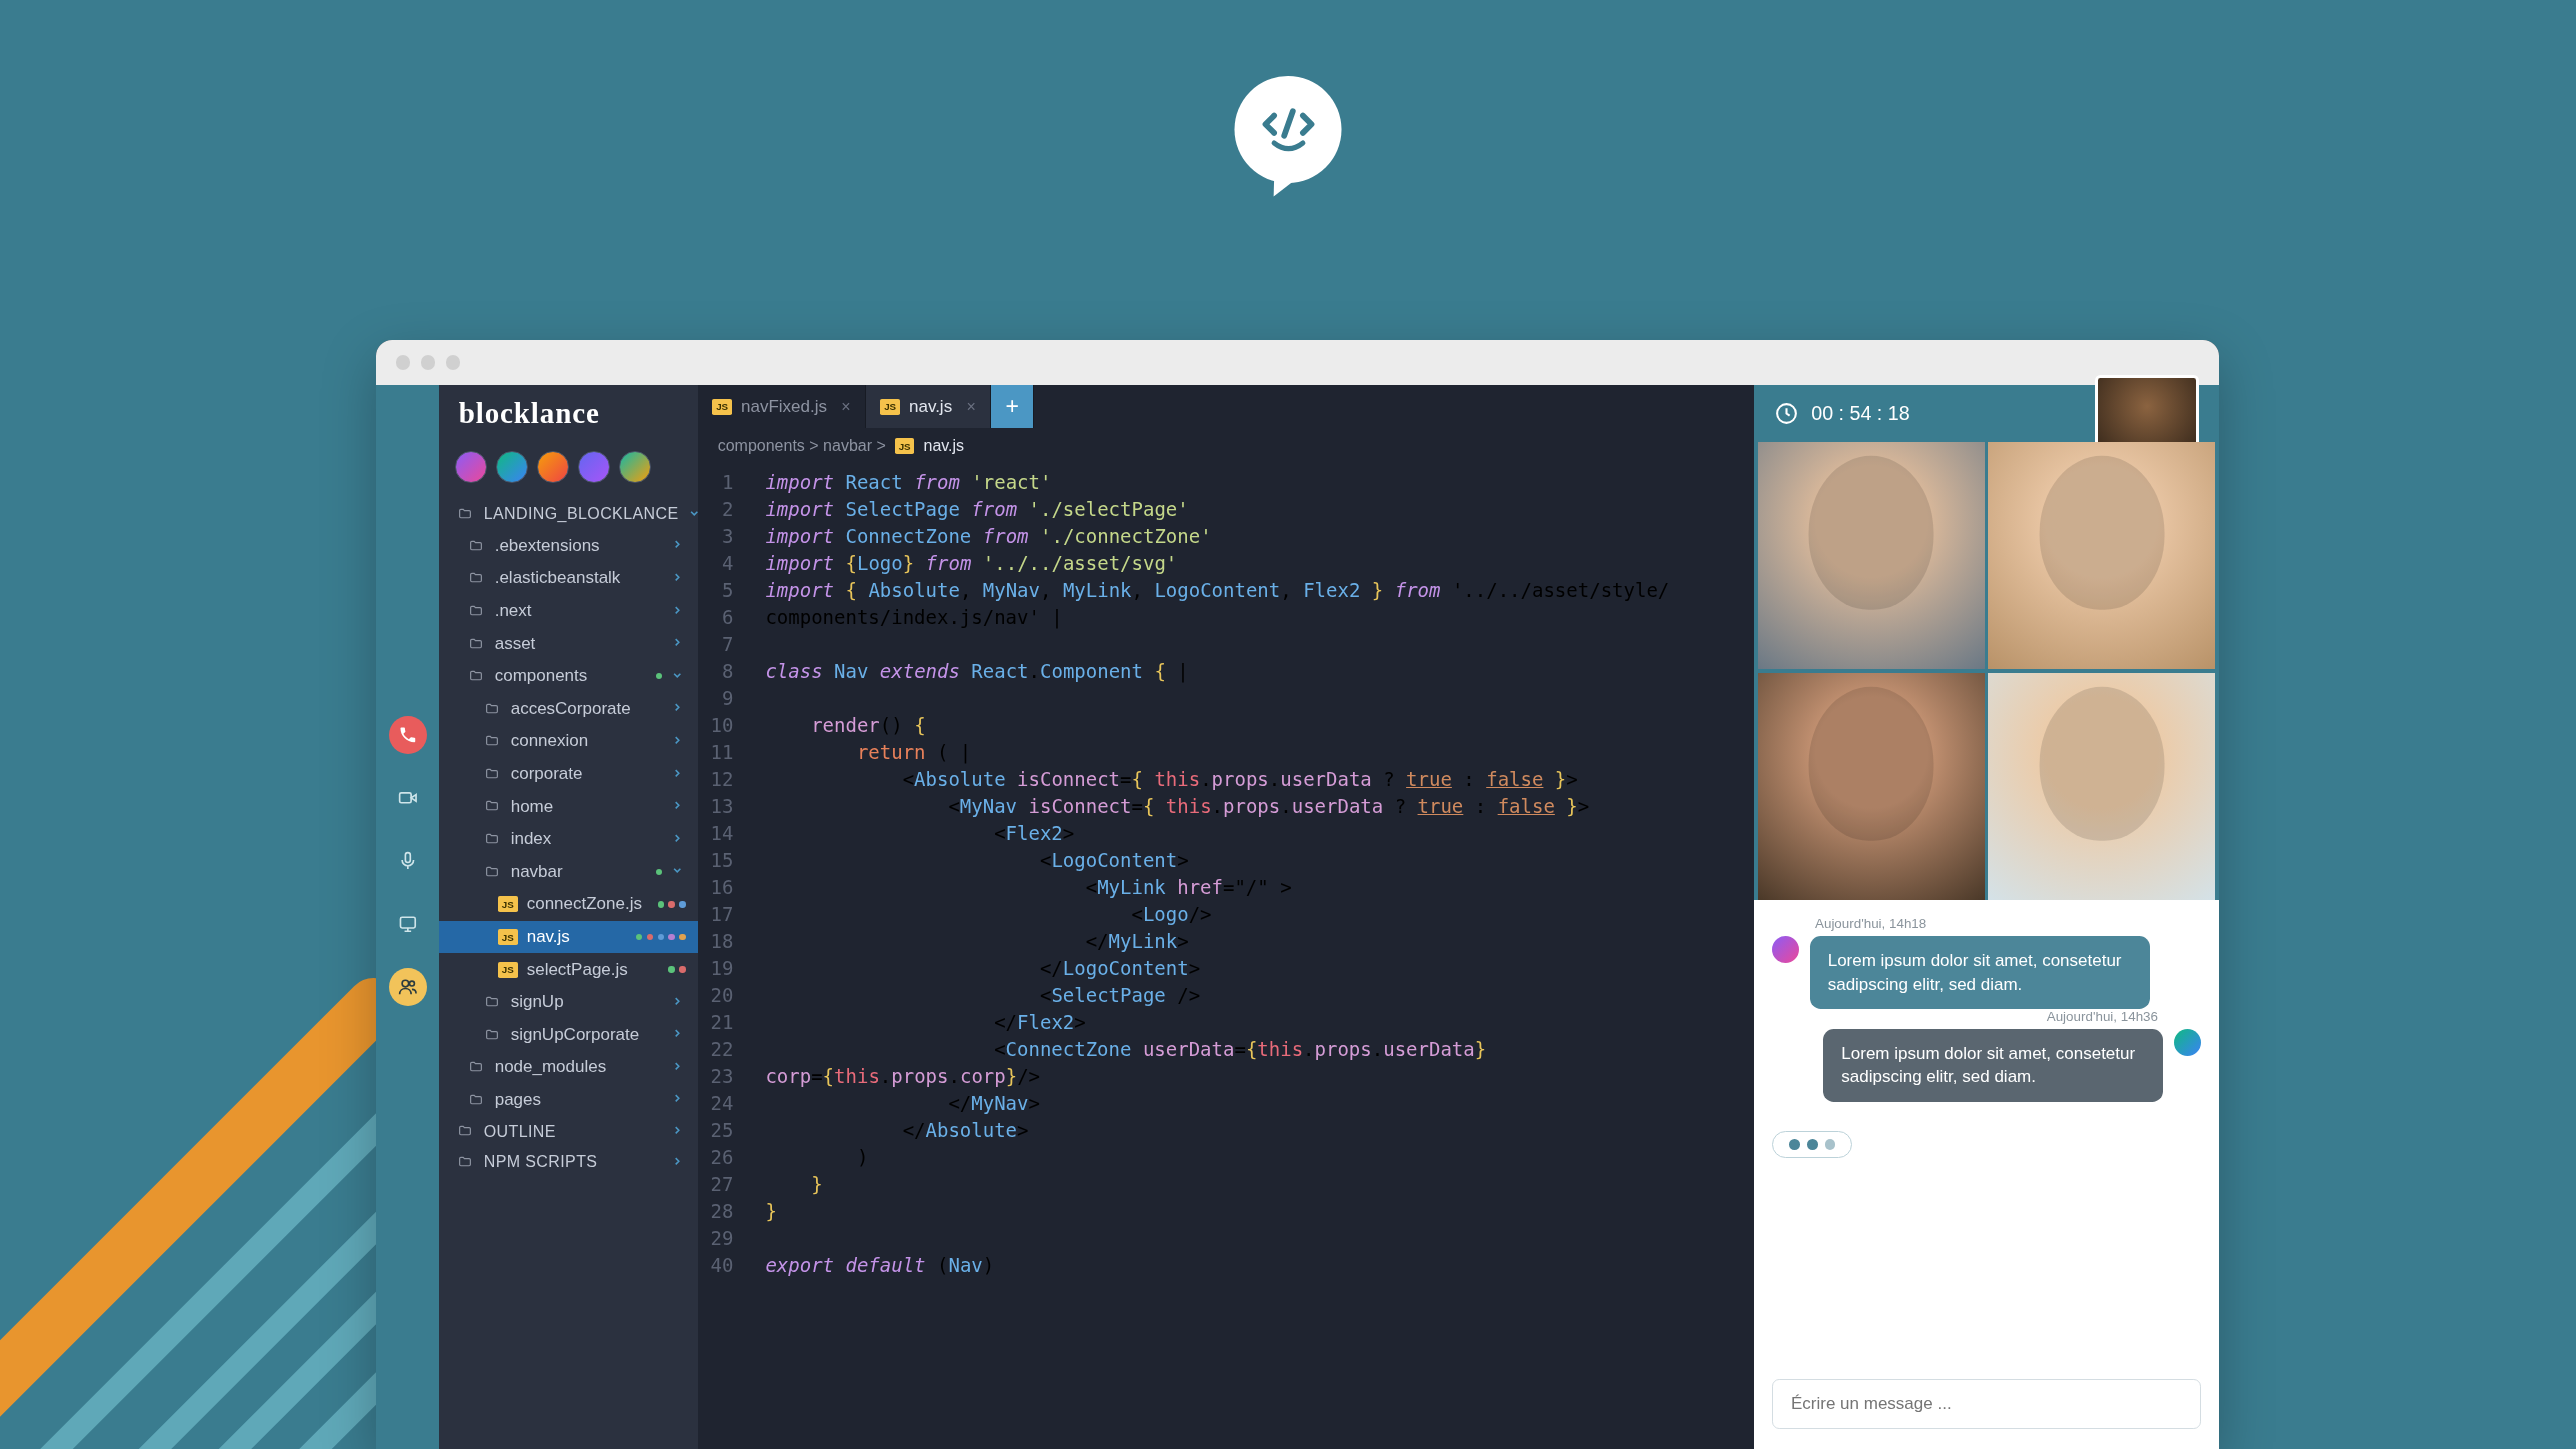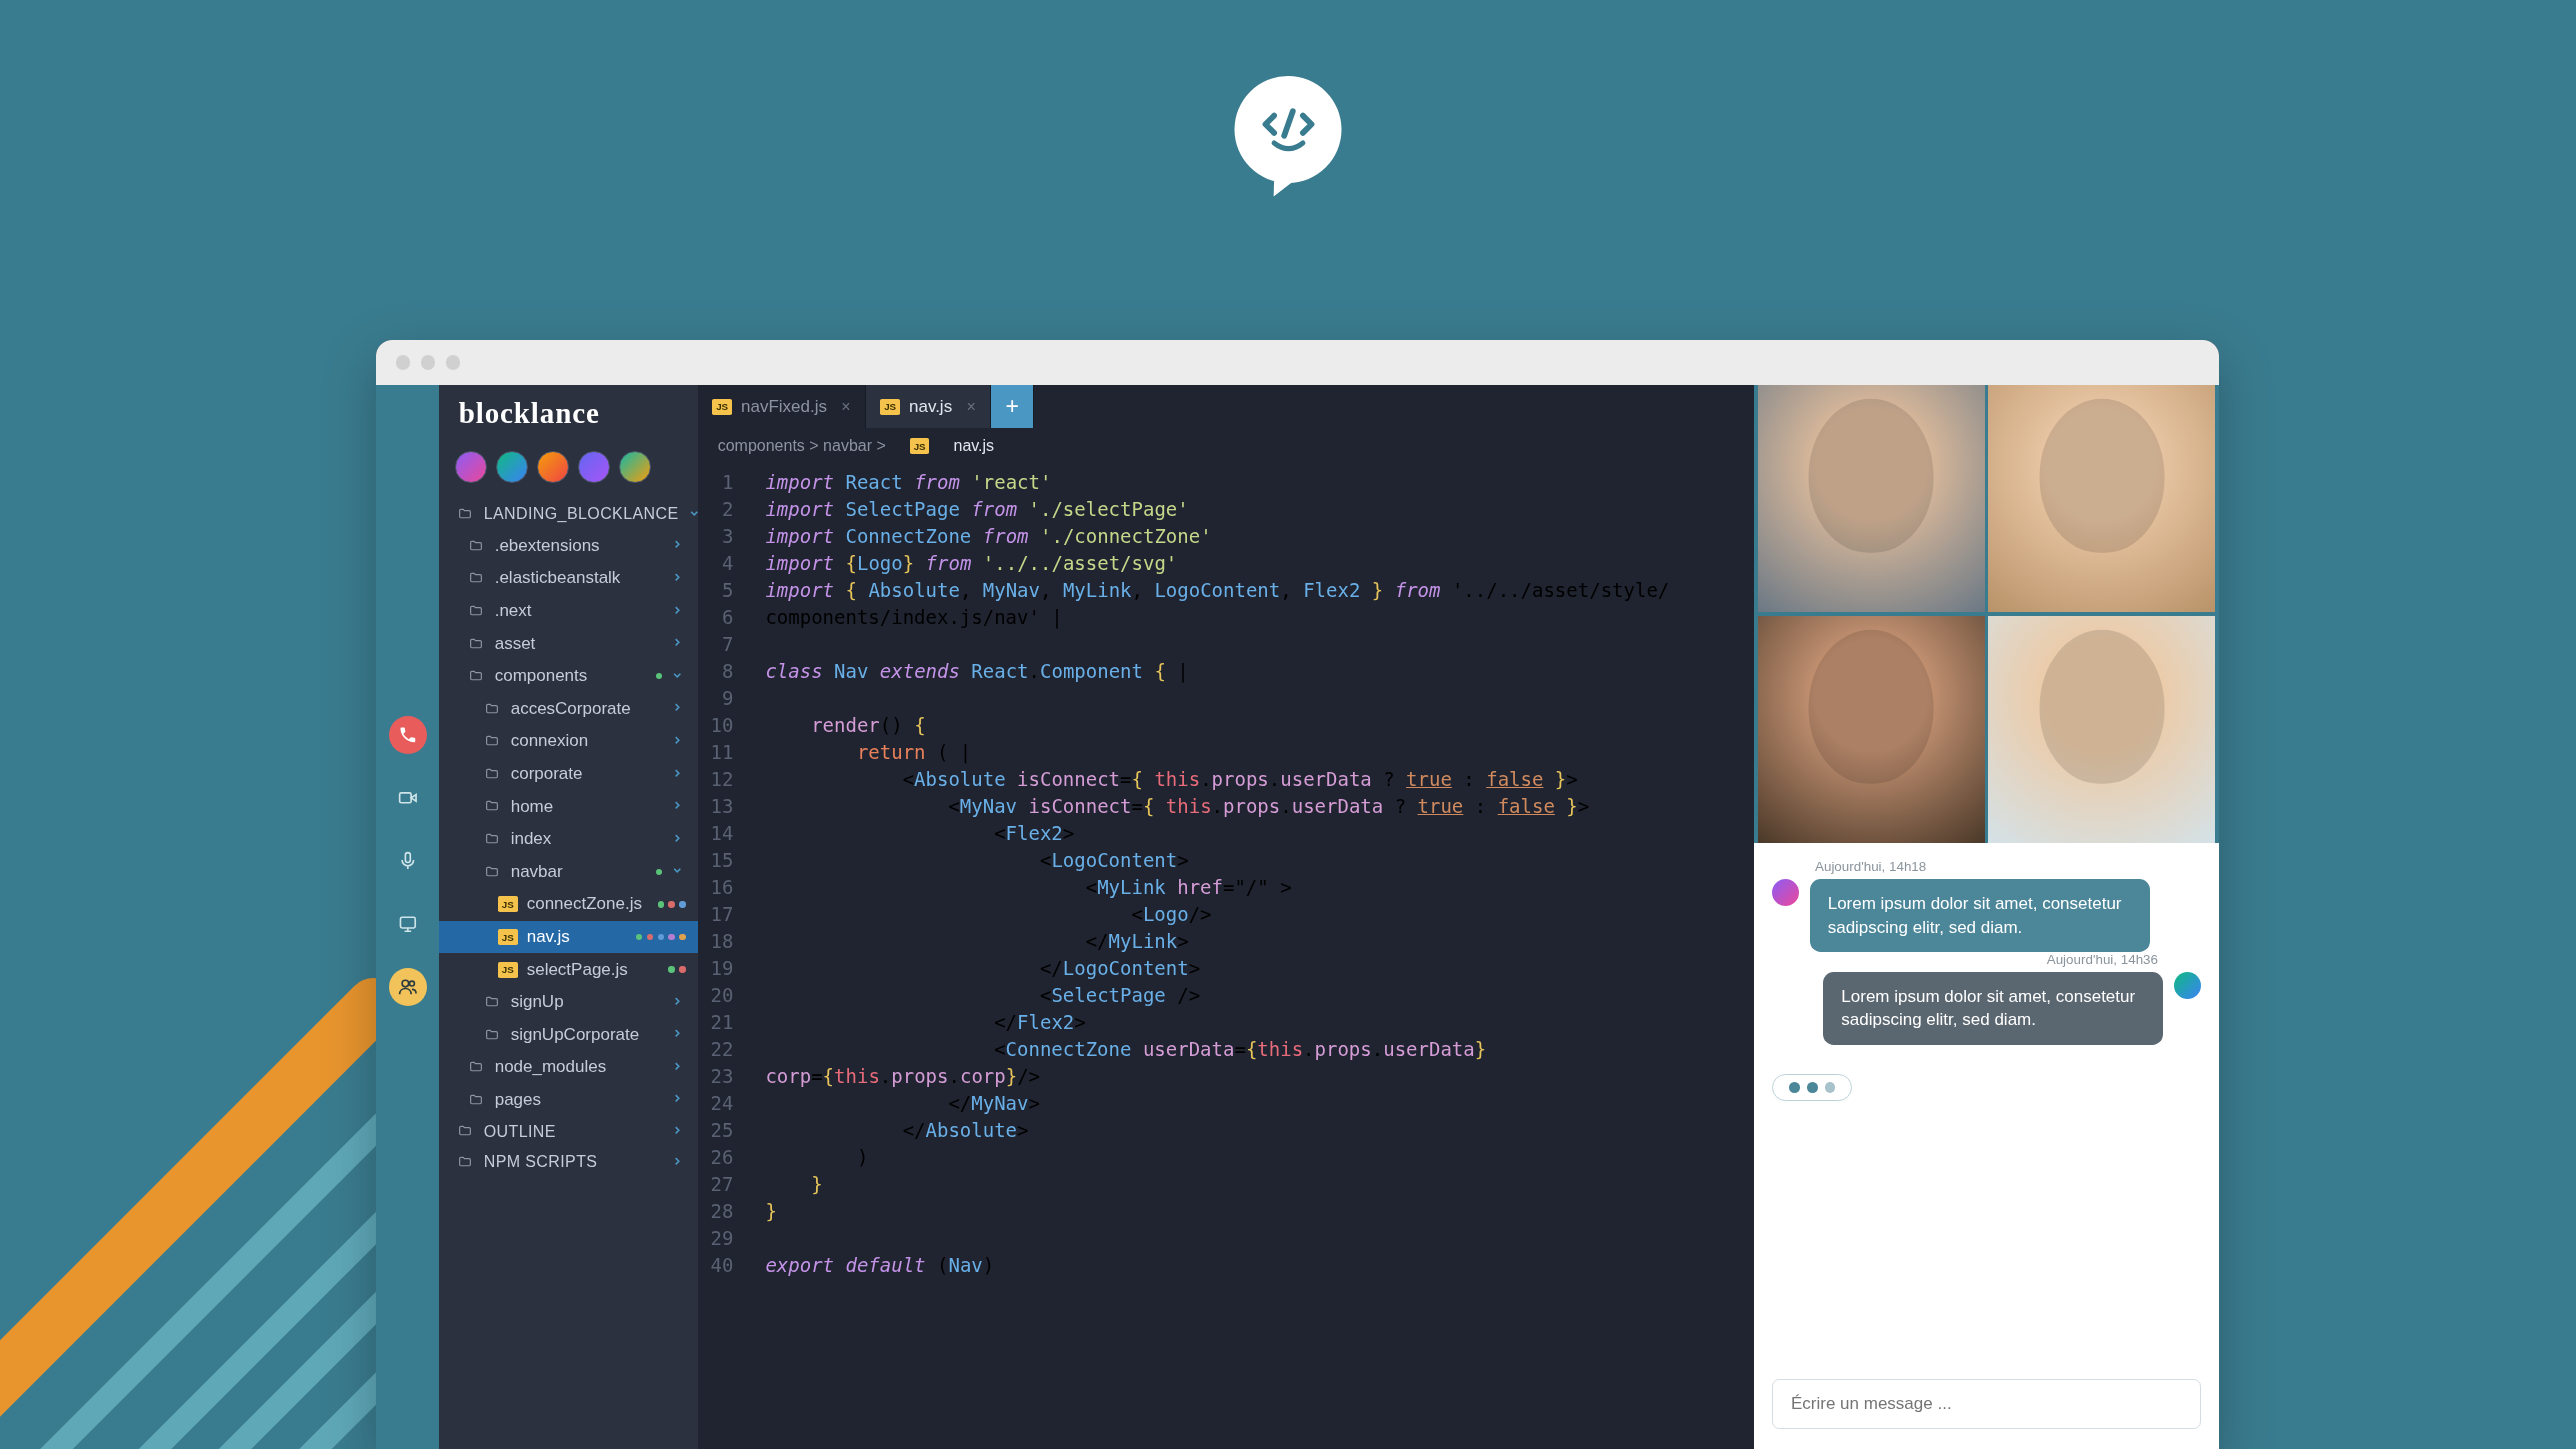--- a/index.html
+++ b/index.html
@@ -133,21 +133,21 @@
   padding: 0 14.3px; font-size: 17px; color: #8d93a1;
   border-right: 0.9px solid #171b24;
 }
 .tab.active { background: #2b313f; color: #e2e6ef; }
 .tab .js-badge { width: 19.7px; height: 16px; background: #f5c24b; color:#3b3100; font-size:9.8px; font-weight:700; display:inline-flex; align-items:center; justify-content:center; border-radius:1.8px; }
 .tab .close { color: #6a7080; font-size: 16px; margin-left: 5.4px; }
 .tab.add { background: #4b97c4; color: #fff; width: 43px; justify-content: center; font-size: 23px; }
 
 .breadcrumb {
   padding: 9px 19.7px; font-size: 16px; color: #8d93a1;
-  display: flex; align-items: center; gap: 24px;
+  display: flex; align-items: center; gap: 9px;
 }
 .breadcrumb .js-badge { width: 19.7px; height: 16px; background:#f5c24b; color:#3b3100; font-size:9.8px; font-weight:700; display:inline-flex; align-items:center; justify-content:center; border-radius:1.8px; }
 
 .code {
   flex: 1; display: flex; font-family: "SF Mono", "Menlo", monospace;
   font-size: 19px; line-height: 27px;
   overflow: auto;
 }
 .gutter {
   padding: 5.4px 16px 5.4px 12.5px; text-align: right; color: #5a6172;
@@ -588,20 +588,30 @@
             <div>27</div>
             <div>28</div>
             <div>29</div>
             <div>40</div>
           </div>
         <div class="src" id="src"><div class="line"><span class="kw">import</span> <span class="name">React</span> <span class="kw">from</span> <span class="str">'react'</span></div><div class="line"><span class="kw">import</span> <span class="name">SelectPage</span> <span class="kw">from</span> <span class="str">'./selectPage'</span></div><div class="line"><span class="kw">import</span> <span class="name">ConnectZone</span> <span class="kw">from</span> <span class="str">'./connectZone'</span></div><div class="line"><span class="kw">import</span> <span class="brace">{</span><span class="name">Logo</span><span class="brace">}</span> <span class="kw">from</span> <span class="str">'../../asset/svg'</span></div><div class="line"><span class="kw">import</span> <span class="brace">{</span> <span class="name">Absolute</span>, <span class="name">MyNav</span>, <span class="name">MyLink</span>, <span class="name">LogoContent</span>, <span class="name">Flex2</span> <span class="brace">}</span> <span class="kw">from</span> '../../asset/style/</div><div class="line">components/index.js/nav' |</div><div class="line">&nbsp;</div><div class="line"><span class="kw">class</span> <span class="name">Nav</span> <span class="kw">extends</span> <span class="name">React</span>.<span class="name">Component</span> <span class="brace">{</span> |</div><div class="line">&nbsp;</div><div class="line">    <span class="attr">render</span>() <span class="brace">{</span></div><div class="line">        <span class="ret">return</span> ( |</div><div class="line">            &lt;<span class="name">Absolute</span> <span class="attr">isConnect</span>=<span class="brace">{</span> <span class="this">this</span>.<span class="attr">props</span>.<span class="attr">userData</span> ? <span class="bool">true</span> : <span class="bool">false</span> <span class="brace">}</span>&gt;</div><div class="line">                &lt;<span class="name">MyNav</span> <span class="attr">isConnect</span>=<span class="brace">{</span> <span class="this">this</span>.<span class="attr">props</span>.<span class="attr">userData</span> ? <span class="bool">true</span> : <span class="bool">false</span> <span class="brace">}</span>&gt;</div><div class="line">                    &lt;<span class="name">Flex2</span>&gt;</div><div class="line">                        &lt;<span class="name">LogoContent</span>&gt;</div><div class="line">                            &lt;<span class="name">MyLink</span> <span class="attr">href</span>="/" &gt;</div><div class="line">                                &lt;<span class="name">Logo</span>/&gt;</div><div class="line">                            &lt;/<span class="name">MyLink</span>&gt;</div><div class="line">                        &lt;/<span class="name">LogoContent</span>&gt;</div><div class="line">                        &lt;<span class="name">SelectPage</span> /&gt;</div><div class="line">                    &lt;/<span class="name">Flex2</span>&gt;</div><div class="line">                    &lt;<span class="name">ConnectZone</span> <span class="attr">userData</span>=<span class="brace">{</span><span class="this">this</span>.<span class="attr">props</span>.<span class="attr">userData</span><span class="brace">}</span></div><div class="line"><span class="attr">corp</span>=<span class="brace">{</span><span class="this">this</span>.<span class="attr">props</span>.<span class="attr">corp</span><span class="brace">}</span>/&gt;</div><div class="line">                &lt;/<span class="name">MyNav</span>&gt;</div><div class="line">            &lt;/<span class="name">Absolute</span>&gt;</div><div class="line">        )</div><div class="line">    <span class="brace">}</span></div><div class="line"><span class="brace">}</span></div><div class="line">&nbsp;</div><div class="line"><span class="kw">export</span> <span class="kw">default</span> (<span class="name">Nav</span>)</div></div>
       </div>
     </div>
 
     <div class="side">
+      <div class="timer-row">
+        <div class="timer">
+          <svg viewBox="0 0 24 24" fill="none" stroke="#fff" stroke-width="2">
+              <circle cx="12" cy="12" r="9"></circle>
+              <path d="M12 7v5l3 2"></path>
+            </svg>
+          <span>00 : 54 : 18</span>
+        </div>
+        <div class="pip"></div>
+      </div>
       <div class="video-grid">
         <div class="vtile">
             <div class="face"></div>
           </div>
         <div class="vtile">
             <div class="face"></div>
           </div>
         <div class="vtile">
             <div class="face"></div>
           </div>

